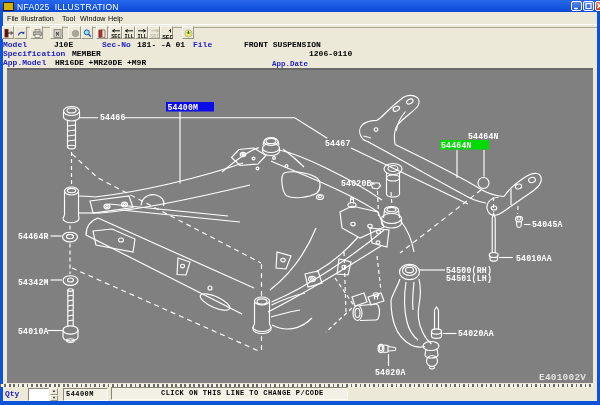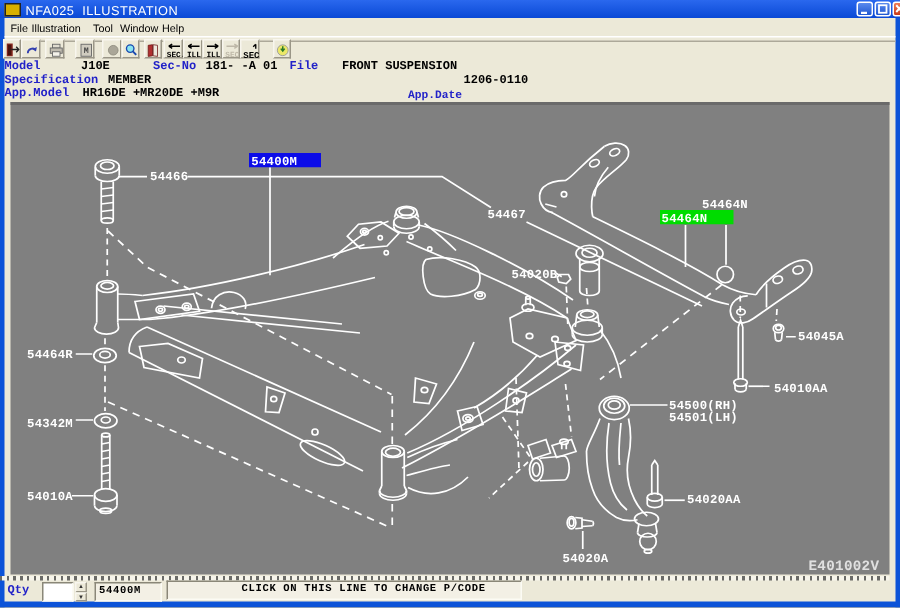--- a/index.html
+++ b/index.html
@@ -144,21 +144,21 @@
       <circle cx="5.5" cy="5.5" r="3.6" fill="#ece868" stroke="#999" stroke-width="0.6"></circle>
       <path d="M5.5 2.8 L5.5 5.8 M4.2 4.4 L5.5 6 L6.8 4.4" stroke="#2a7a2a" stroke-width="1" fill="none"></path>
     </svg>
 </div>
 
 <div class="abs mono inf r1 blue" style="left:3px">Model</div>
 <div class="abs mono inf r1" style="left:54px">J10E</div>
 <div class="abs mono inf r1 blue" style="left:102px">Sec-No</div>
 <div class="abs mono inf r1" style="left:137px">181- -A 01</div>
 <div class="abs mono inf r1 blue" style="left:193px">File</div>
-<div class="abs mono inf r1" style="left:228px">FRONT SUSPENSION</div>
+<div class="abs mono inf r1" style="left:244px">FRONT SUSPENSION</div>
 <div class="abs mono inf r2 blue" style="left:3px">Specification</div>
 <div class="abs mono inf r2" style="left:72px">MEMBER</div>
 <div class="abs mono inf r2 blue" style="left:272px;font-size:7.5px;margin-top:11px;">App.Date</div>
 <div class="abs mono inf r2" style="left:309px">1206-0110</div>
 <div class="abs mono inf r3 blue" style="left:3px">App.Model</div>
 <div class="abs mono inf r3" style="left:55px">HR16DE +MR20DE +M9R</div>
 
 <div class="abs" id="cv"></div>
 <svg class="abs" style="left:7px;top:68px" width="586" height="315" viewBox="7 68 586 315" fill="none" stroke="#fff" stroke-width="1.15">
 <g id="art">

